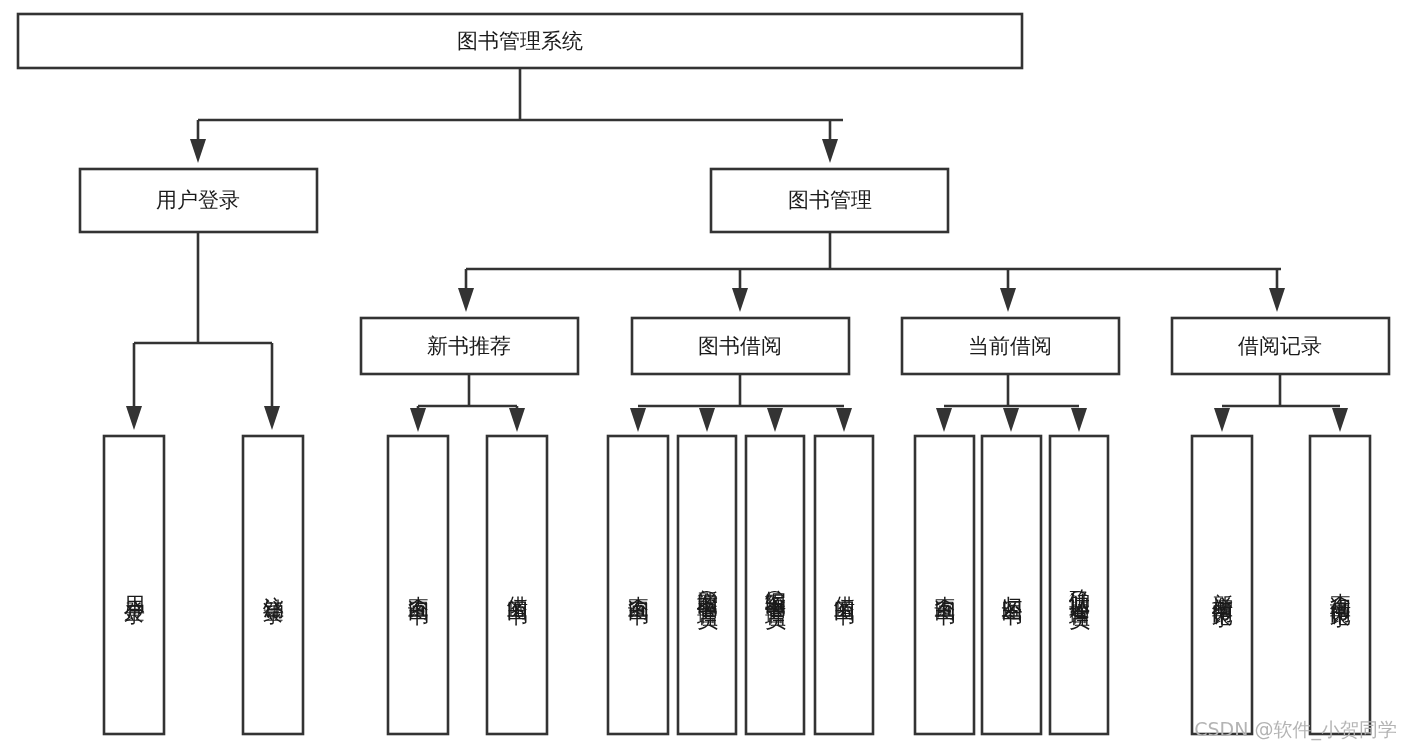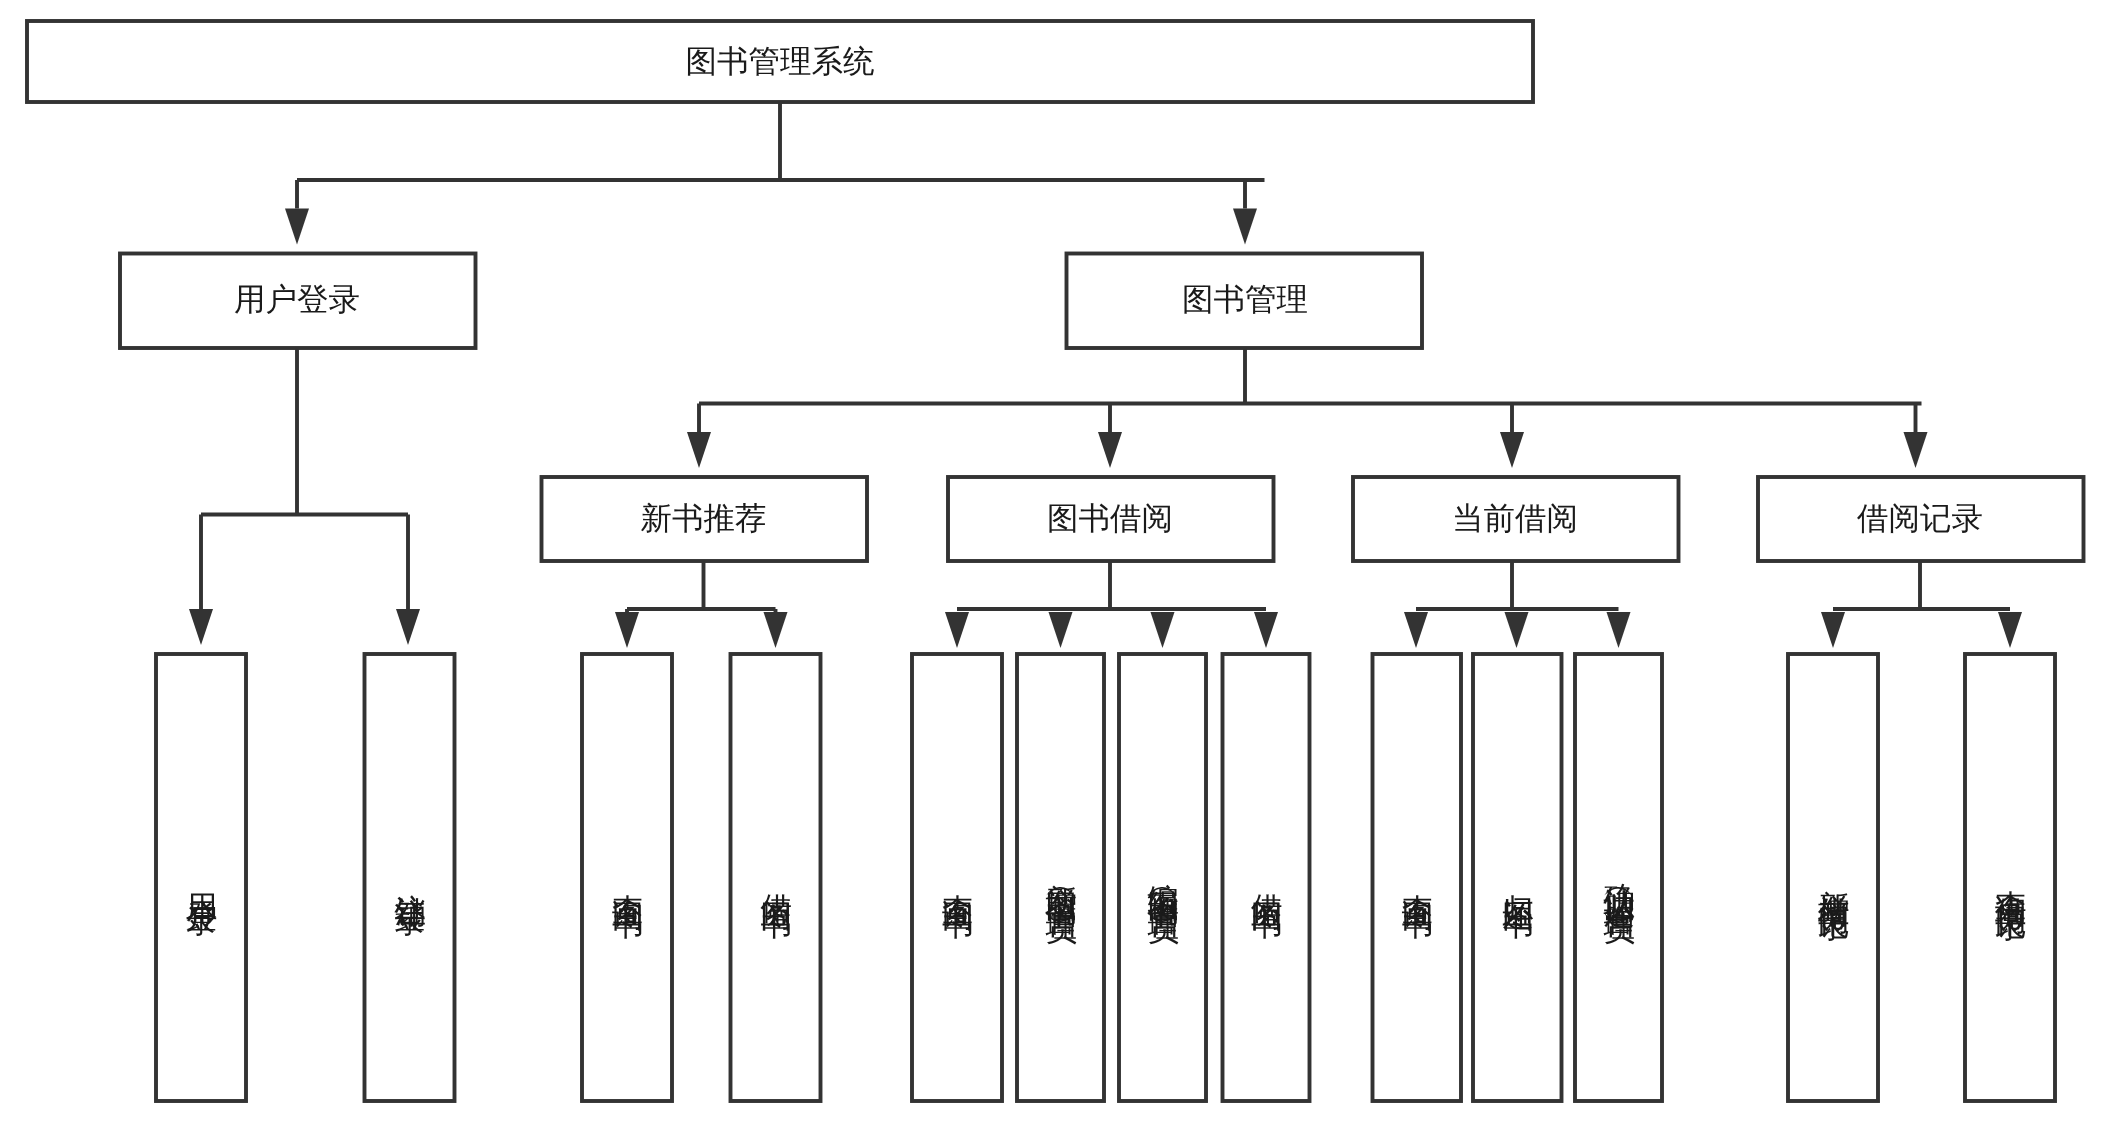--- a/index.html
+++ b/index.html
@@ -201,14 +201,15 @@
   <div class="label-vertical" style="left:608px; top:436px; width:60px; height:298px;">查询图书</div>
   <div class="label-vertical" style="left:678px; top:436px; width:58px; height:298px;">新增图书（管理员）</div>
   <div class="label-vertical" style="left:746px; top:436px; width:58px; height:298px;">编辑图书（管理员）</div>
   <div class="label-vertical" style="left:815px; top:436px; width:58px; height:298px;">借阅图书</div>
   <div class="label-vertical" style="left:915px; top:436px; width:59px; height:298px;">查询图书</div>
   <div class="label-vertical" style="left:982px; top:436px; width:59px; height:298px;">归还图书</div>
   <div class="label-vertical" style="left:1050px; top:436px; width:58px; height:298px;">确认归还（管理员）</div>
   <div class="label-vertical" style="left:1192px; top:436px; width:60px; height:298px;">新增借阅记录</div>
   <div class="label-vertical" style="left:1310px; top:436px; width:60px; height:298px;">查询借阅记录</div>
 
+  <div class="watermark">CSDN @软件_小贺同学</div>
 
 </div>
 
 </body></html>

